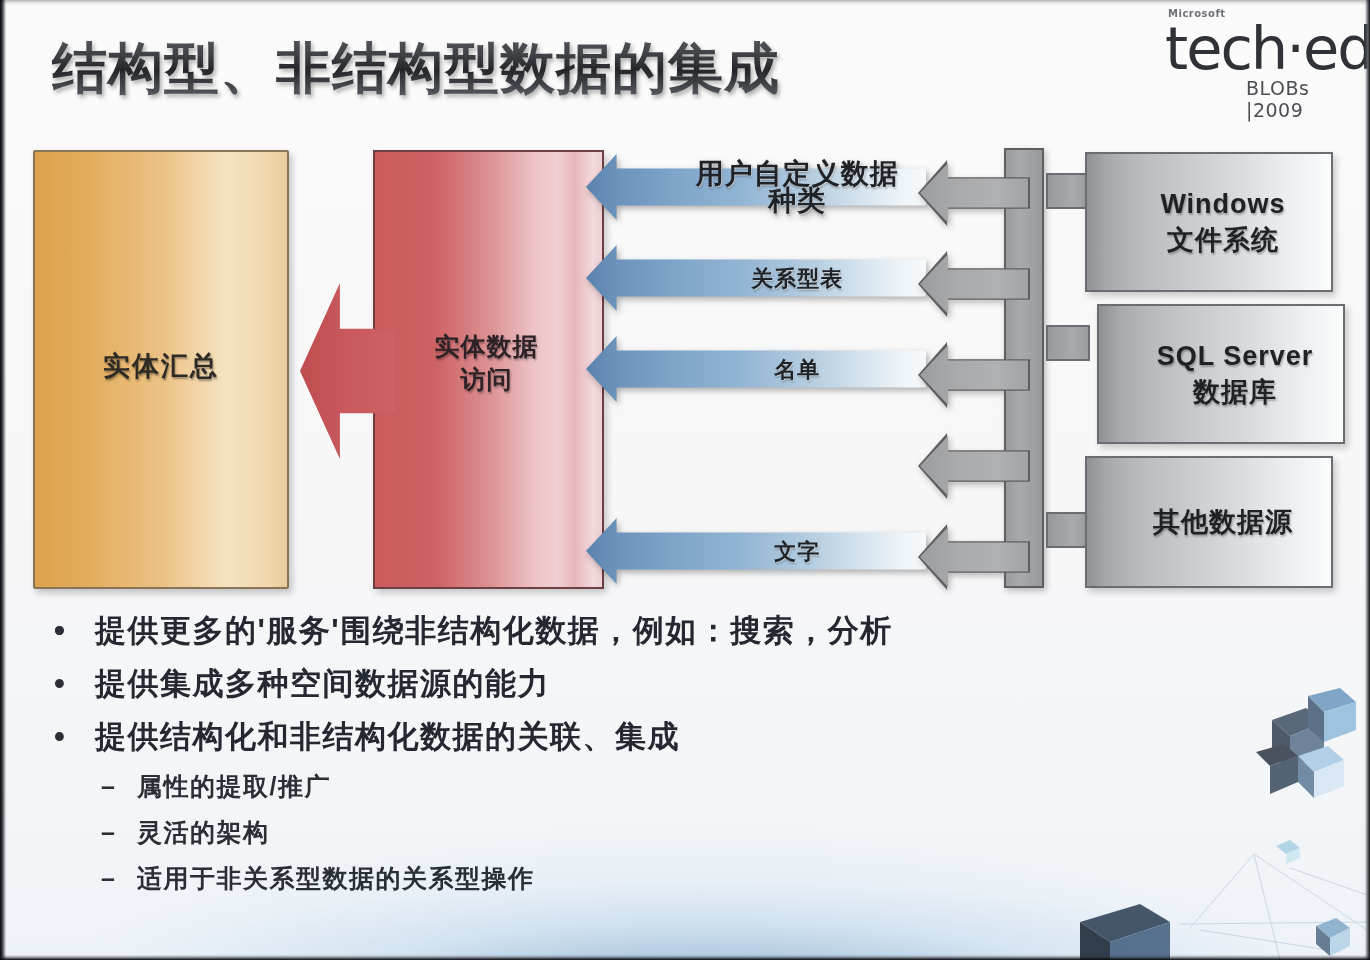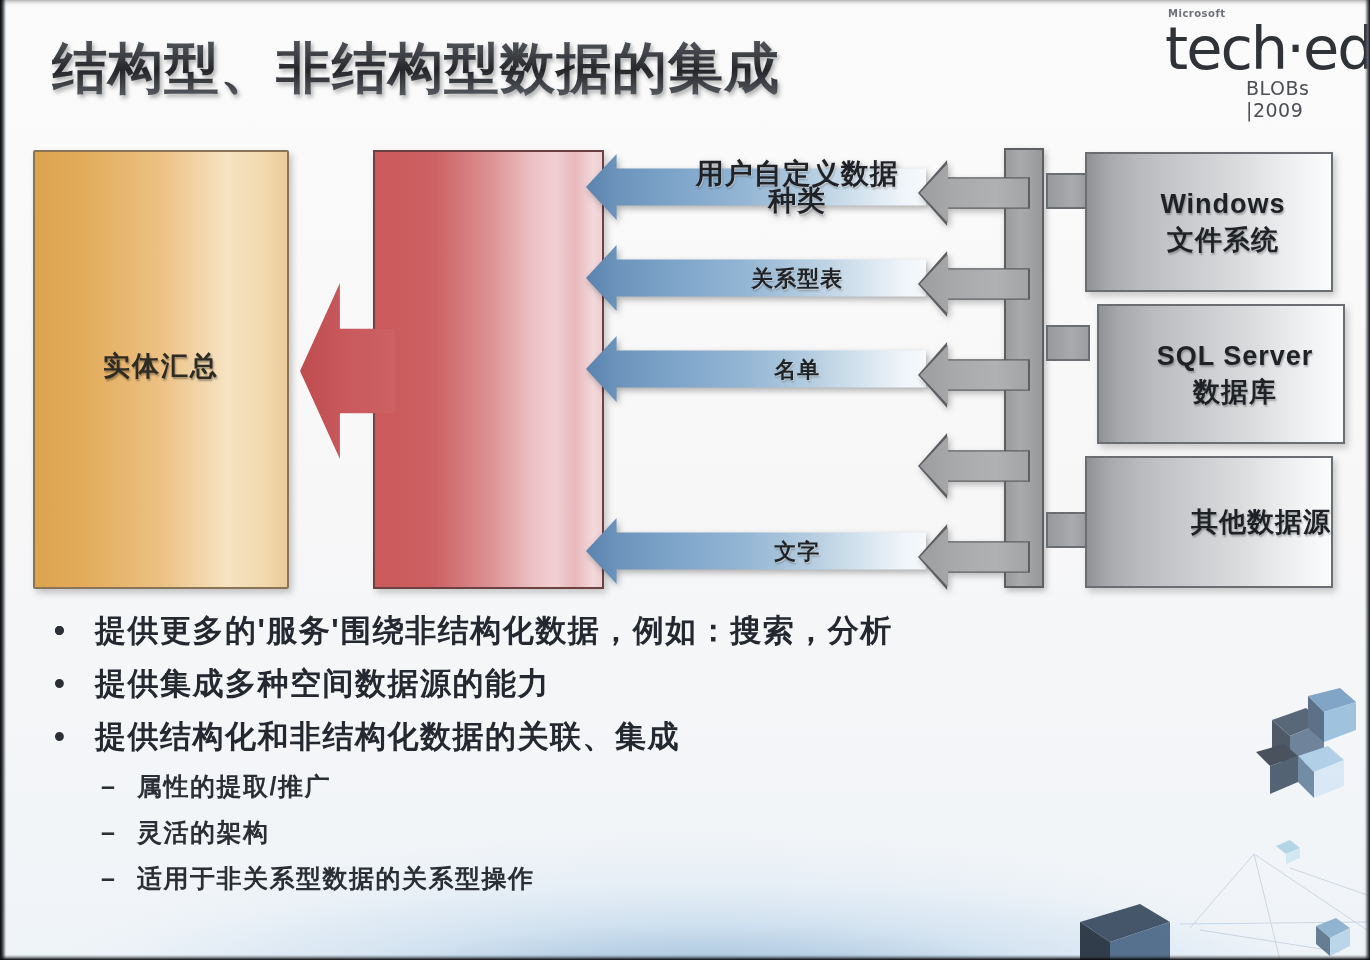--- a/index.html
+++ b/index.html
@@ -169,20 +169,22 @@
   <div id="diagram">
 
     <div id="orange">
       <div class="lbl">实体汇总</div>
     </div>
 
     <div id="redwrap">
       <div id="redbox"></div>
       <div id="redarrow"></div>
       <div id="redlbl">
+        <div>实体数据</div>
+        <div>访问</div>
       </div>
     </div>
 
     <div class="barrow" id="ba0" style="left:586px;top:14px;width:340px;">
       <div class="shaft"></div>
       <div class="bl twoline">
         <span>
           <span>用户自定义数据</span><br>
           <span>种类</span>
         </span>
@@ -224,21 +226,21 @@
         <div>Windows</div>
         <div>文件系统</div>
       </div>
     </div>
     <div class="gcard" style="top:164px;height:140px;margin-left:12px;">
       <div class="gl">
         <div>SQL Server</div>
         <div>数据库</div>
       </div>
     </div>
-    <div class="gcard" style="top:316px;height:132px;justify-content:flex-end;">
+    <div class="gcard" style="top:316px;height:132px;">
       <div class="gl">
         <div>其他数据源</div>
       </div>
     </div>
 
   </div>
 
   <div id="bullets">
     <div class="b1">
       <span class="dot">•</span>

